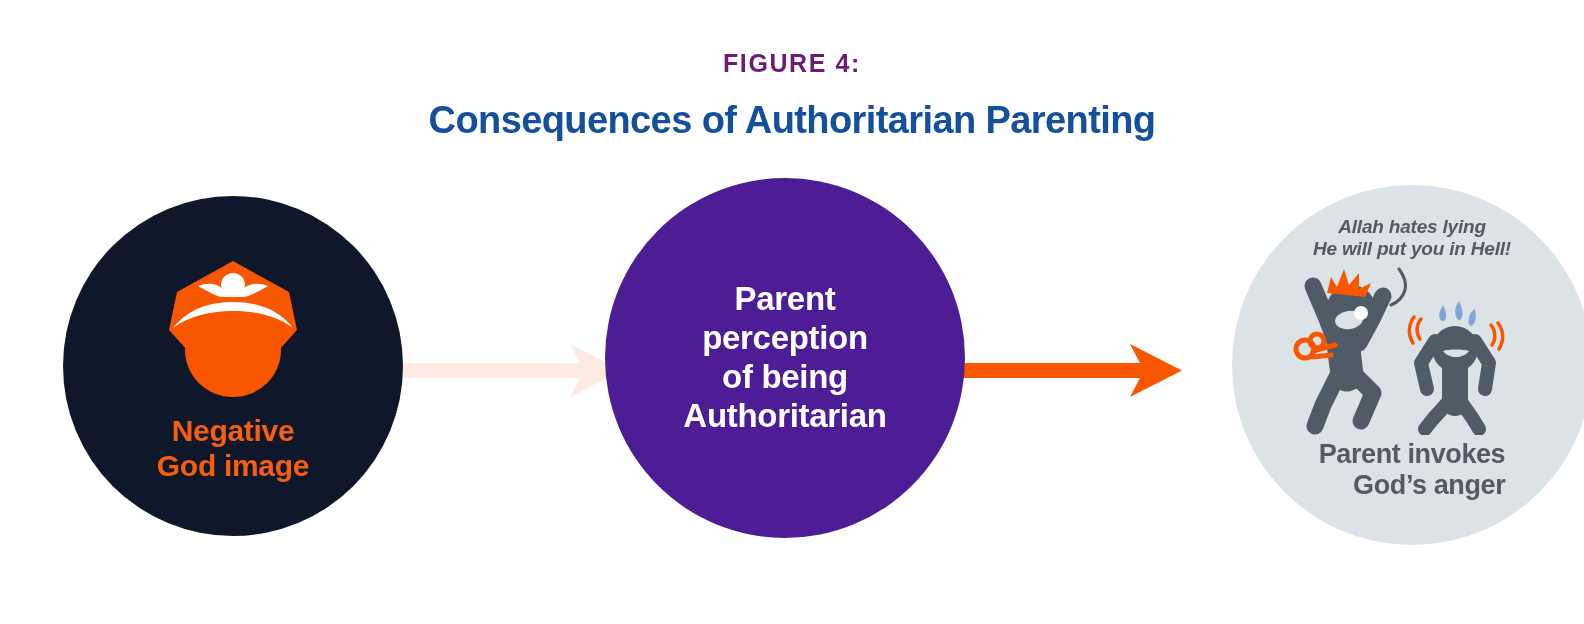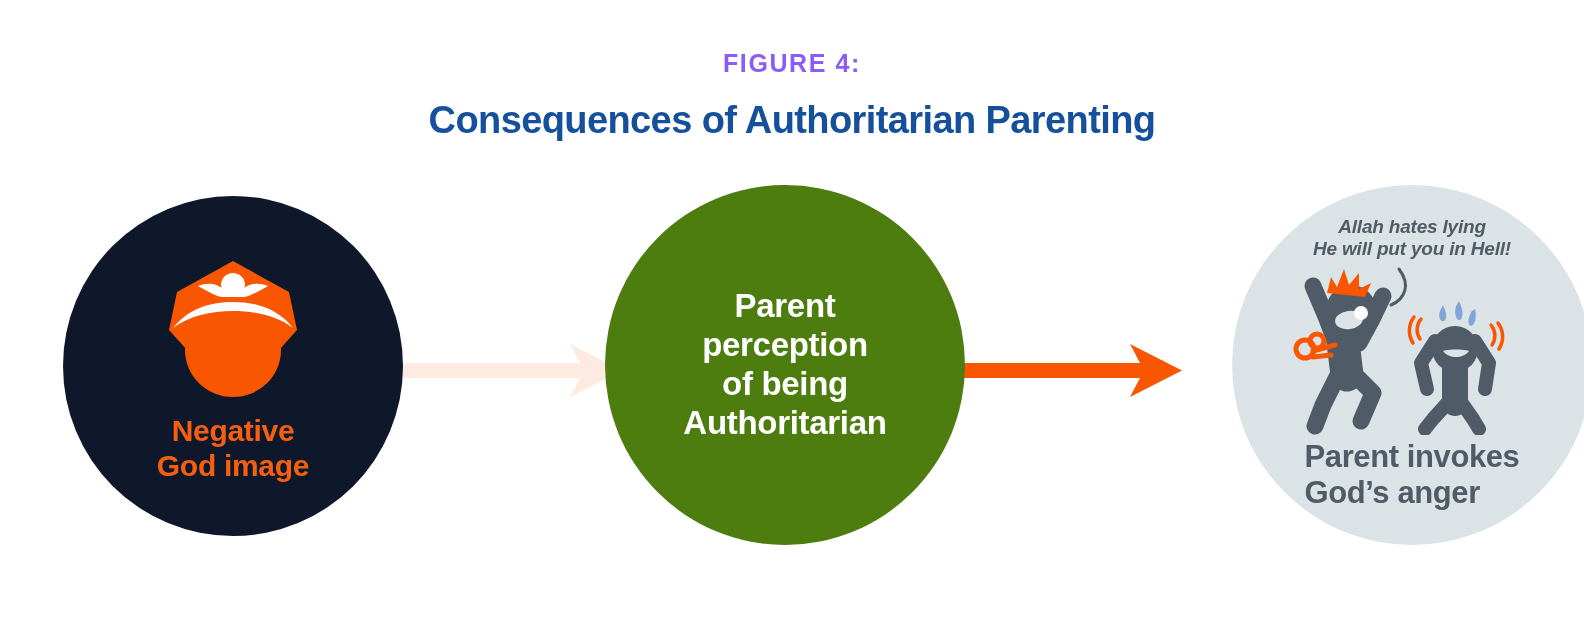--- a/index.html
+++ b/index.html
@@ -23,21 +23,21 @@
     top: 50px;
     left: 0;
     width: 100%;
     text-align: center;
   }
   #figure-label {
     display: block;
     font-size: 25px;
     font-weight: bold;
     letter-spacing: 1.6px;
-    color: #8b5cf6;
+    color: #701a75;
     line-height: 1.1;
   }
   #figure-title {
     display: block;
     margin-top: 22px;
     font-size: 38px;
     font-weight: bold;
     letter-spacing: -0.6px;
     color: #14509B;
     line-height: 1.1;
@@ -82,24 +82,24 @@
     font-weight: bold;
     line-height: 1.16;
     text-align: center;
     color: #F75F10;
     letter-spacing: -0.3px;
   }
 
   
   #node-parent-perception {
     left: 605px;
-    top: 185px;
+    top: 178px;
     width: 360px;
     height: 360px;
-    background: #4d7c0f;
+    background: #4c1d95;
     justify-content: center;
   }
   #node-parent-perception .node-label {
     font-size: 33px;
     font-weight: bold;
     line-height: 1.18;
     text-align: center;
     color: #FFFFFF;
     letter-spacing: -0.3px;
     padding: 0 24px;
@@ -125,24 +125,24 @@
     white-space: pre-line;
   }
   #parent-invokes-scene {
     margin-top: 2px;
     width: 250px;
     height: 172px;
     position: relative;
   }
   #node-parent-invokes .node-label {
     margin-top: 4px;
-    font-size: 31px;
+    font-size: 27px;
     font-weight: bold;
     line-height: 1.16;
-    text-align: left;
+    text-align: right;
     color: #4F5B66;
     letter-spacing: -0.4px;
   }
 
   
   .flow-arrow {
     position: absolute;
     top: 340px;
     height: 60px;
   }

